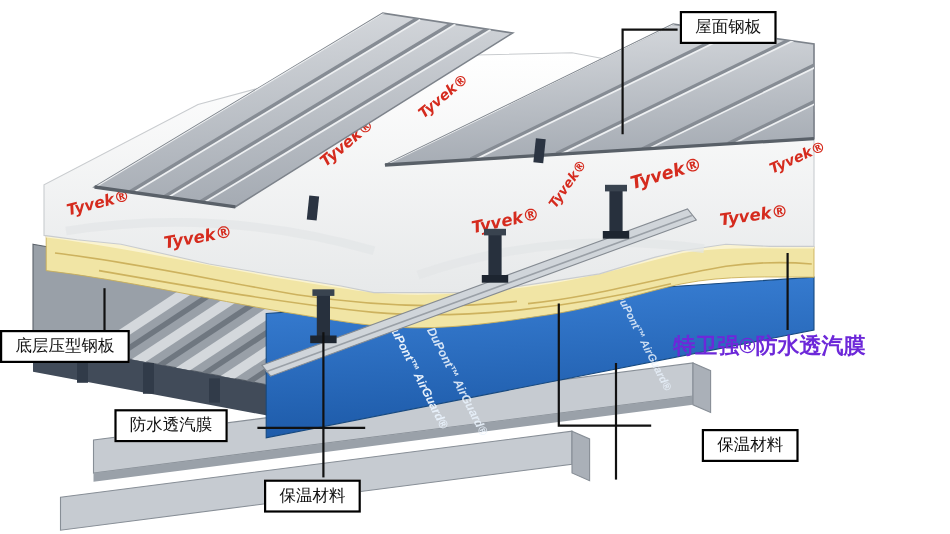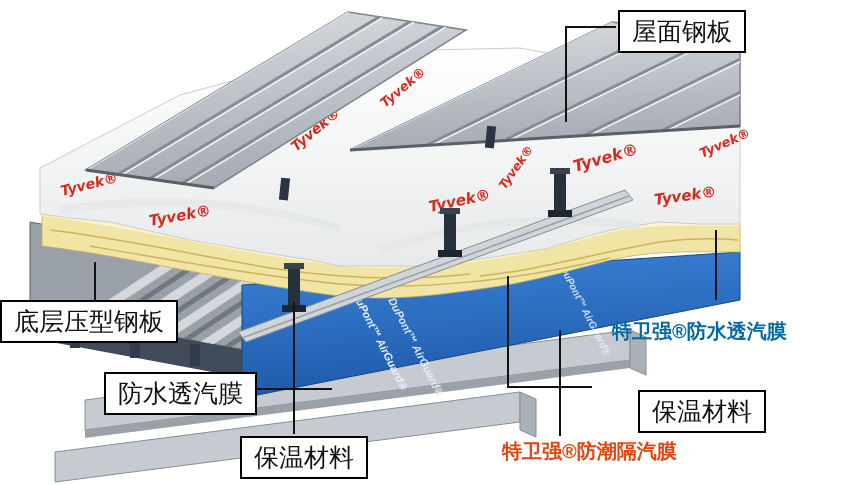--- a/index.html
+++ b/index.html
@@ -3,21 +3,21 @@
 <meta charset="utf-8">
 <style>
   html,body{margin:0;padding:0;background:#ffffff;}
   .stage{
     position:relative;width:864px;height:485px;background:#ffffff;overflow:hidden;
     font-family:"Liberation Sans","DejaVu Sans",sans-serif;
   }
   .stage svg{position:absolute;left:0;top:0;}
   .label-box{
     position:absolute;background:#ffffff;border:2px solid #000;
-    padding:3px 12px;font-size:25px;color:#111;white-space:nowrap;line-height:1.3;
+    padding:3px 12px;font-size:15px;color:#111;white-space:nowrap;line-height:1.3;
   }
   .label-red{
     position:absolute;font-size:20px;font-weight:bold;white-space:nowrap;line-height:1.3;
   }
 </style>
 </head>
 <body>
 
 <div class="stage">
 
@@ -186,20 +186,17 @@
 </div>
 <div class="label-box" style="left:104px;top:372px;">
   <span>防水透汽膜</span>
 </div>
 <div class="label-box" style="left:240px;top:436px;">
   <span>保温材料</span>
 </div>
 <div class="label-box" style="left:594px;top:390px;margin-left:44px;">
   <span>保温材料</span>
 </div>
-<div class="label-red" style="left:612px;top:302px;color:#0369a1;margin-top:16px;">
+<div class="label-red" style="left:612px;top:302px;color:#6d28d9;">
   <span>特卫强®防水透汽膜</span>
 </div>
-<div class="label-red" style="left:502px;top:438px;color:#e2440c;">
-  <span>特卫强®防潮隔汽膜</span>
-</div>
 
 </div>
 
 </body></html>

